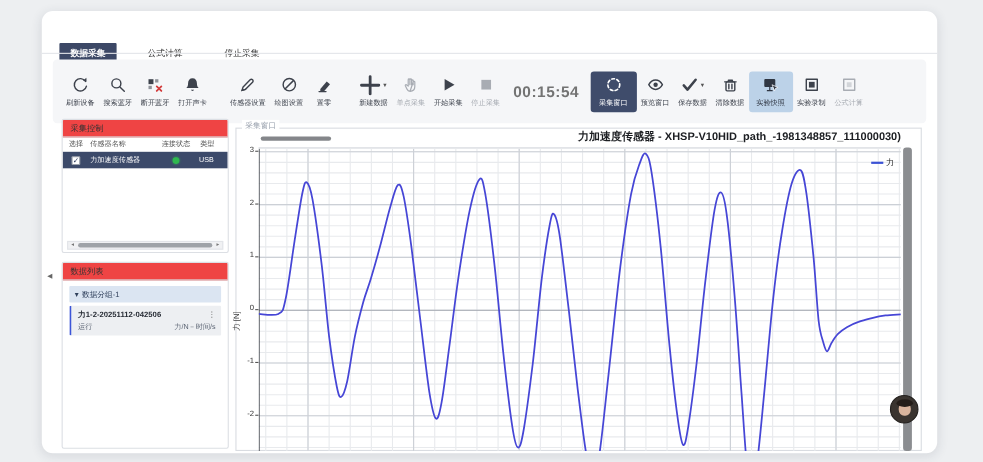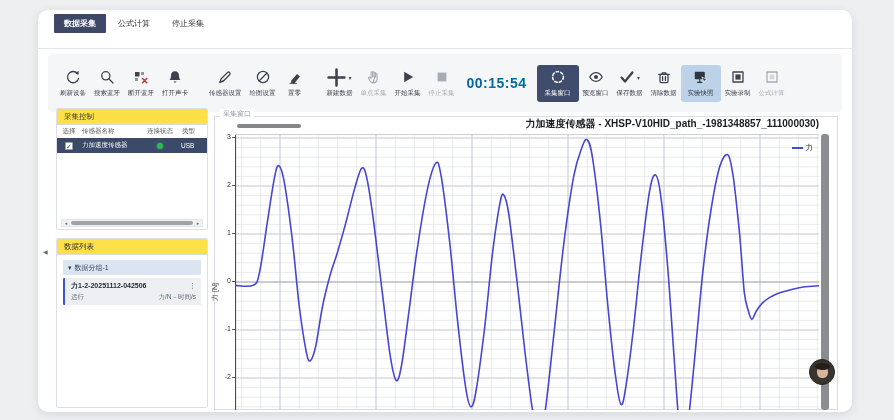--- a/index.html
+++ b/index.html
@@ -5,48 +5,48 @@
   * { box-sizing: border-box; margin: 0; padding: 0; }
   html,body { width: 894px; height: 420px; overflow: hidden; }
   body { font-family: "Liberation Sans", "DejaVu Sans", sans-serif; }
   #app { position: relative; width: 894px; height: 420px; background: #edeff1; }
 
   .window { position: absolute; left: 38px; top: 10px; width: 814px; height: 402px;
             background: #fff; border-radius: 10px; box-shadow: 0 2px 10px rgba(40,50,70,.12);
             overflow: hidden; }
 
   
-  .tabbar { position: absolute; left: 16px; top: 4px; display: flex; gap: 2px; }
+  .tabbar { position: absolute; left: 16px; top: 29px; display: flex; gap: 18px; }
   .tab { font-size: 8px; color: #333; padding: 4px 10px; cursor: default; }
   .tab.active { background: #3c4866; color: #fff; font-weight: bold; border-radius: 1px; }
   .tabline { position: absolute; left: 0; top: 38px; width: 100%; border-bottom: 1px solid #e3e5e9; }
 
   
   .toolbar { position: absolute; left: 10px; right: 10px; top: 44px; height: 58px;
              background: #f5f6f8; border-radius: 4px; display: flex; align-items: center;
              padding: 0 8px; }
   .tbtn { display: flex; flex-direction: column; align-items: center; justify-content: center;
           gap: 3px; padding: 4px 4px; min-width: 30px; border-radius: 3px; color: #3d424c;
           position: relative; }
   .tbtn .ticon { height: 17px; display: flex; align-items: center; }
   .tbtn .tlabel { font-size: 6.5px; white-space: nowrap; }
   .tbtn.gap { margin-left: 13px; }
   .tbtn.disabled { color: #a8acb3; }
   .tbtn.active-dark { background: #3f4c6b; color: #fff; padding: 4px 8px; }
   .tbtn.active-light { background: #bcd2e8; color: #2f3642; padding: 4px 7px; }
   .caret { font-size: 6px; color: #555; margin-left: 2px; }
   .tbtn .row { display: flex; align-items: center; }
-  .timer { font-size: 14px; font-weight: bold; color: #0369a1; margin: 0 10px 0 8px;
+  .timer { font-size: 14px; font-weight: bold; color: #737373; margin: 0 10px 0 8px;
            letter-spacing: .5px; }
 
   
   .collapse { position: absolute; left: 5px; top: 238px; font-size: 6px; color: #666; }
   .panel { position: absolute; left: 18px; width: 152px; background: #fff;
            border: 1px solid #dcdfe4; border-radius: 2px; overflow: hidden; }
-  .panel-h { height: 16px; background: #fde047; border-bottom: 1px solid #d9dde2;
+  .panel-h { height: 16px; background: #ef4444; border-bottom: 1px solid #d9dde2;
              font-size: 7.5px; color: #333; line-height: 16px; padding-left: 7px; }
   #panel-capture { top: 98px; height: 122px; }
   #panel-data { top: 228px; height: 170px; }
 
   .tbl-head { display: flex; font-size: 6.5px; color: #555; height: 13px; align-items: center; }
   .tbl-row  { display: flex; font-size: 6.5px; height: 15px; align-items: center; }
   .tbl-row.selected { background: #3c4a6a; color: #fff; }
   .c1 { width: 24px; display: flex; justify-content: center; }
   .c2 { width: 58px; padding-left: 1px; }
   .c3 { width: 42px; display: flex; justify-content: center; }

